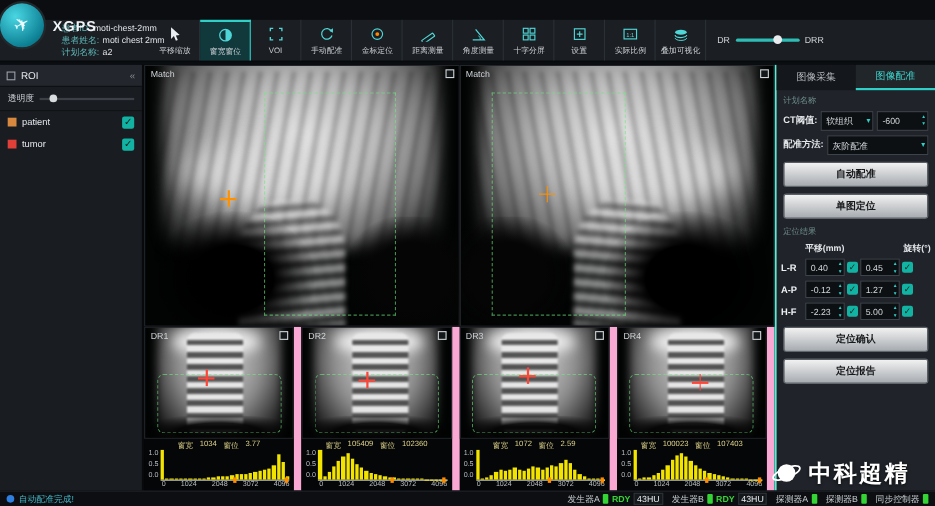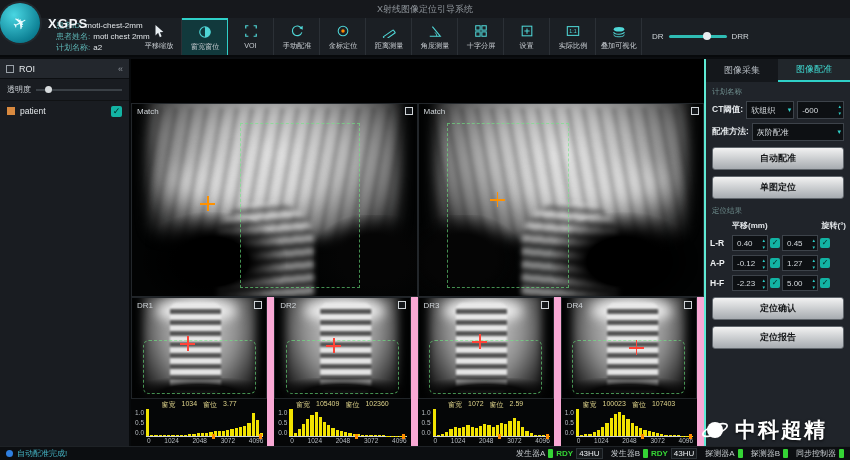--- a/index.html
+++ b/index.html
@@ -45,21 +45,21 @@
   .roi-item { height:20px; display:flex; align-items:center; gap:5px; padding:0 7px; }
   .swatch { width:8px; height:8px; }
   .roi-name { font-size:8.5px; color:#e4e8eb; }
   .cb { width:11px; height:11px; background:#13b3a3; border-radius:2px; position:relative; margin-left:auto; }
   .cb::before { content:"\2713"; position:absolute; inset:0; color:#04211d; font-size:9px; line-height:11px; text-align:center; font-weight:bold; }
 
   
   .main { flex:1; display:flex; flex-direction:column; background:#000; }
   .large-row { height:238px; display:flex; }
   .viewport { position:relative; background:#020303; border:1px solid #22262a; overflow:hidden; }
-  .vp-large { flex:1;margin-top:44px; }
+  .vp-large { flex:1; }
   .vp-label { position:absolute; top:3px; left:5px; font-size:8px; color:#cfd4d8; z-index:6; }
   .vp-max-icon { position:absolute; top:3px; right:4px; width:8px; height:8px; border:1px solid #cfd4d8; background:#15181b; z-index:6; }
   .small-row { flex:1; display:flex; }
   .small-cell { flex:1; display:flex; flex-direction:column; border-right:7px solid #f9a8d4; }
   .vp-small { height:102px; position:relative; background:#020303; border:1px solid #202428; overflow:hidden; }
 
   
   .xray { position:absolute; inset:0; }
   .xray div { position:absolute; }
   .xl-body   { left:6%; top:-6%; width:88%; height:76%; background:radial-gradient(ellipse at 50% 45%, #e6e6e6 0%, #b9b9b9 40%, #6e6e6e 70%, rgba(20,20,20,0) 98%); filter:blur(7px); }
@@ -127,23 +127,20 @@
   
   .watermark { position:absolute; right:23px; bottom:16px; z-index:20; display:flex; align-items:center; gap:6px; }
   .wm-text { font-size:21px; font-weight:bold; color:#fff; letter-spacing:2px; text-shadow:0 1px 3px rgba(0,0,0,.8); }
   svg.ticon { display:block; }
 </style>
 </head>
 <body>
 
 <div class="app">
 
-  <div class="titlebar">
-    <div class="app-title">X射线图像定位引导系统</div>
-  </div>
   <div class="logo-badge">
     <div class="logo-circle"></div>
     <span class="logo-text">XGPS</span>
   </div>
 
   <div class="toolbar">
     <div class="patient-info">
       <div><span class="pi-label">患者ID:</span><span class="pi-value">moti-chest-2mm</span></div>
       <div><span class="pi-label">患者姓名:</span><span class="pi-value">moti chest 2mm</span></div>
       <div><span class="pi-label">计划名称:</span><span class="pi-value">a2</span></div>
@@ -270,20 +267,25 @@
       </div>
       <div class="opacity-row">
         <span class="opacity-label">透明度</span>
         <div class="o-track">
             <div class="o-thumb"></div>
           </div>
       </div>
       <div class="roi-item">
         <span class="swatch" style="background:#d8893f"></span>
         <span class="roi-name">patient</span>
+        <span class="cb"></span>
+      </div>
+      <div class="roi-item">
+        <span class="swatch" style="background:#e04038"></span>
+        <span class="roi-name">tumor</span>
         <span class="cb"></span>
       </div>
     </div>
 
     <div class="main">
       <div class="large-row">
         <div class="viewport vp-large">
           <div class="xray">
             <div class="xl-body"></div>
               <div class="xl-bright"></div>

